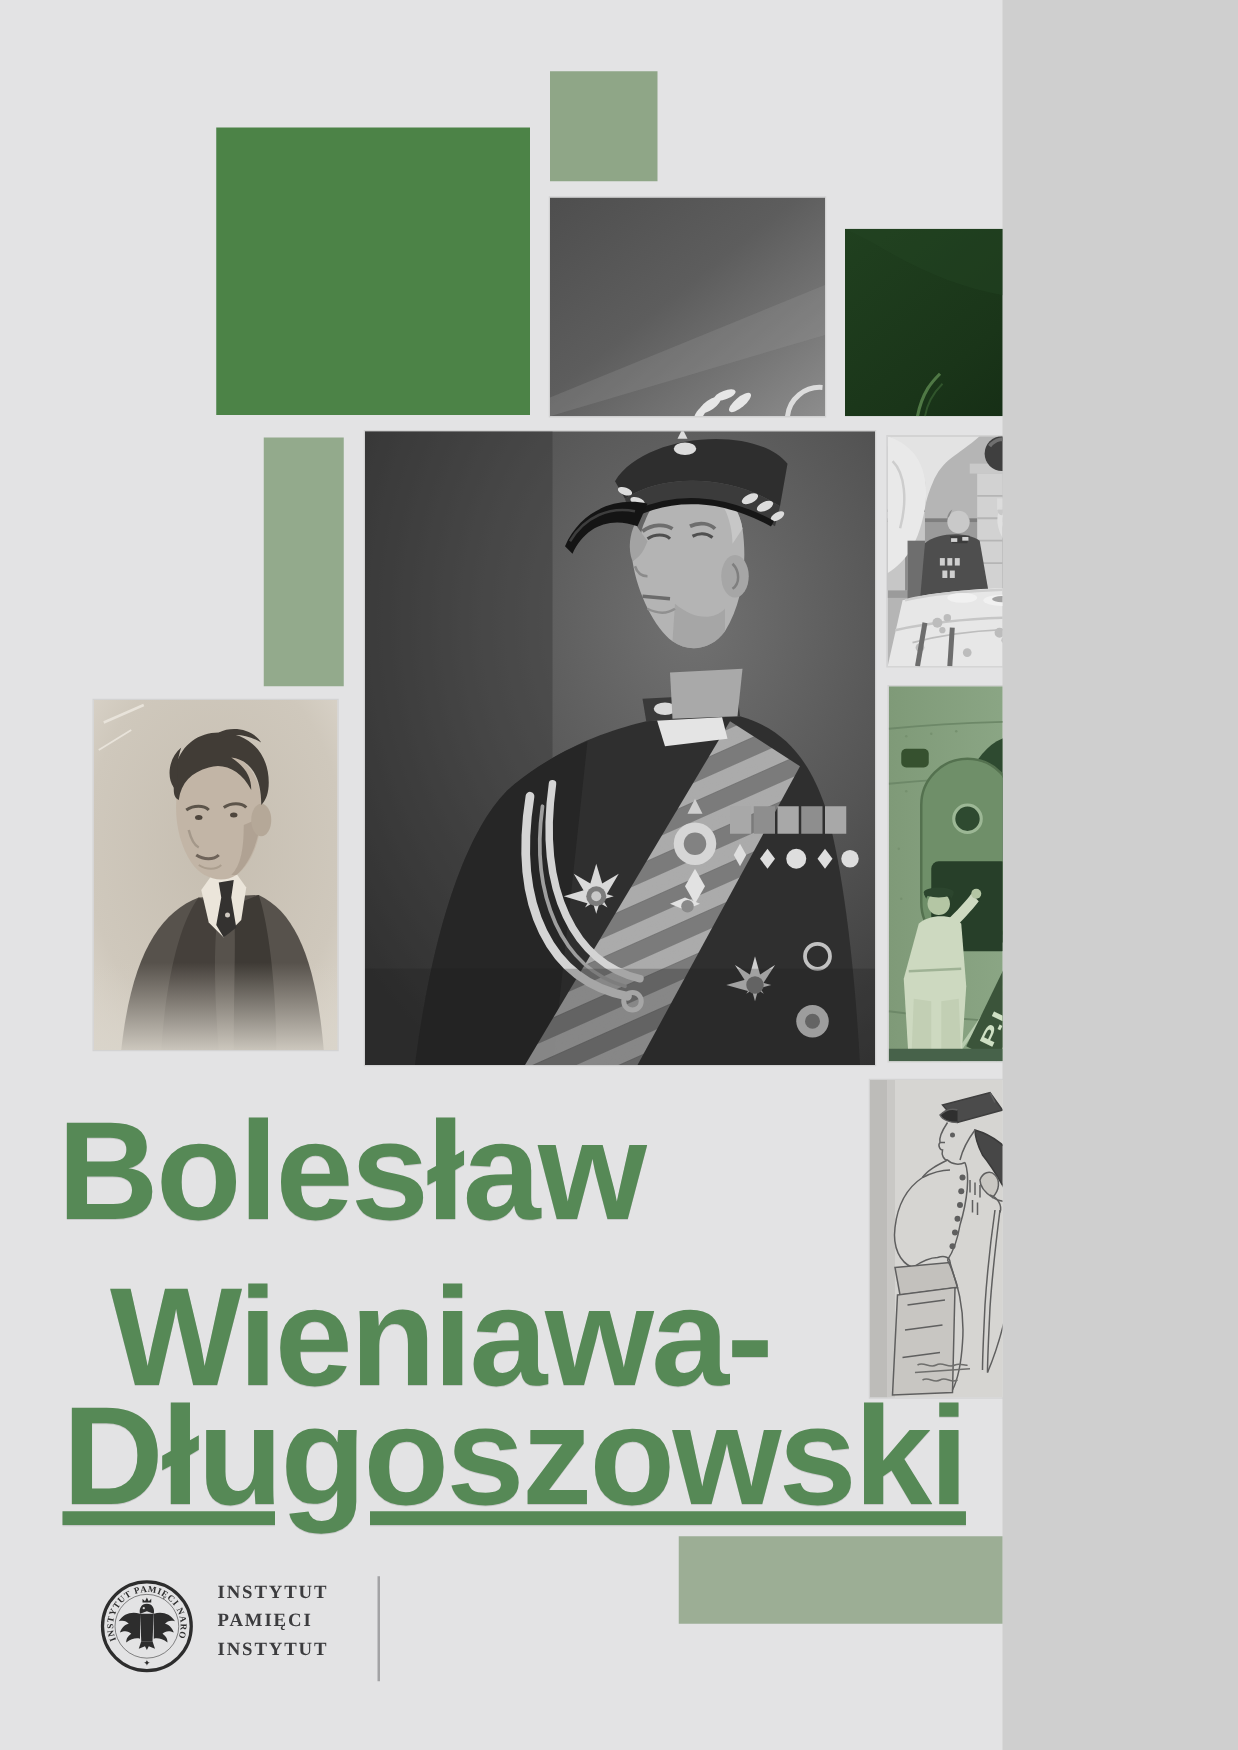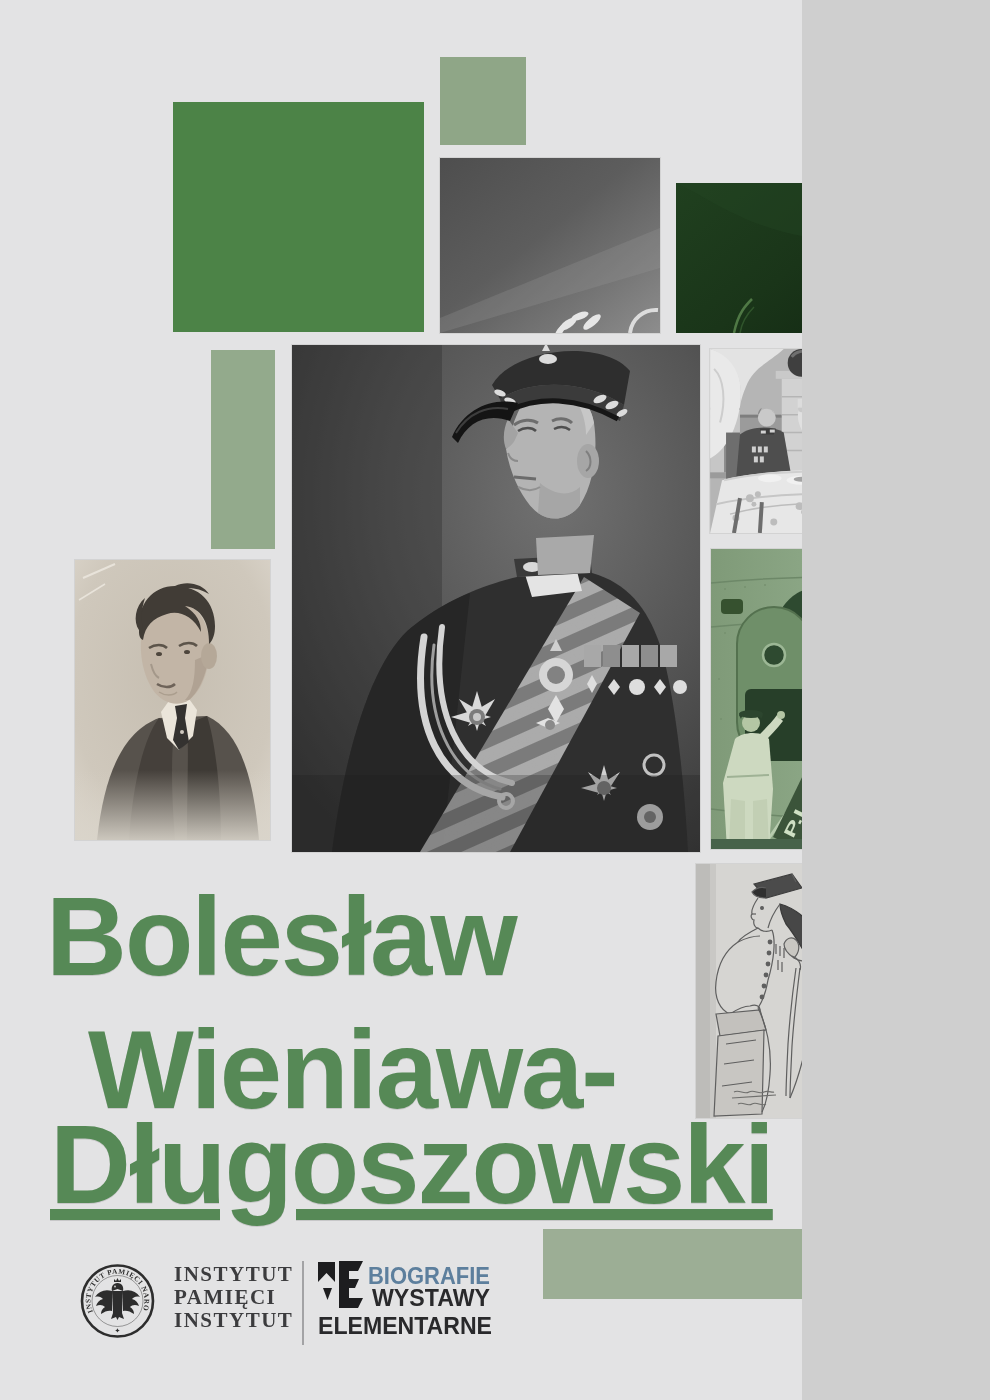--- a/index.html
+++ b/index.html
@@ -28,21 +28,21 @@
     line-height:112px;letter-spacing:-2px;white-space:nowrap;
     text-shadow:0 1px 0 rgba(0,0,0,.12);
   }
   .t1{left:46px;top:881px;}
   .t2{left:88px;top:994px;margin-top:20px;}
   .t3{left:50px;top:1109px;text-decoration:underline;}
   
   .seal{left:79px;top:1261px;width:77px;height:80px;}
   .ipn-text{
     left:174px;top:1263px;color:#3c3c3e;font-family:"Liberation Serif",serif;
-    font-size:21px;line-height:23px;letter-spacing:1.5px;font-weight:600;
+    font-size:15px;line-height:23px;letter-spacing:1.5px;font-weight:600;
   }
   .divider{left:302px;top:1261px;width:2px;height:84px;background:#a3a3a5;}
   .brand{left:306px;top:1252px;width:200px;height:95px;}
   svg{display:block;}
 </style>
 </head>
 <body>
 
 <div class="poster">
 
@@ -582,26 +582,14 @@
   </div>
 
   <div class="abs ipn-text">
     <div>INSTYTUT</div>
     <div>PAMIĘCI</div>
     <div>INSTYTUT</div>
   </div>
 
   <div class="abs divider"></div>
 
-  <div class="abs brand">
-    <svg width="200" height="95" viewBox="0 0 200 95">
-      <g fill="#1d1d1f">
-        <path d="M12,10 L29,10 L29,30 L20.5,21 L12,30 Z"></path>
-        <path d="M17,36 L26,36 L21.5,48 Z"></path>
-        <path d="M33,9 L57,9 L52,19 L43,19 L43,27 L53,27 L49,36 L43,36 L43,46 L57,46 L52,56 L33,56 Z"></path>
-      </g>
-      <text x="62" y="32" font-family="Liberation Sans, sans-serif" font-weight="bold" font-size="23" fill="#5d7f9d" textLength="122" lengthAdjust="spacingAndGlyphs">BIOGRAFIE</text>
-      <text x="66" y="54" font-family="Liberation Sans, sans-serif" font-weight="bold" font-size="23" fill="#29292b" textLength="118" lengthAdjust="spacingAndGlyphs">WYSTAWY</text>
-      <text x="12" y="82" font-family="Liberation Sans, sans-serif" font-weight="bold" font-size="24" fill="#29292b" textLength="174" lengthAdjust="spacingAndGlyphs">ELEMENTARNE</text>
-    </svg>
-  </div>
 
 </div>
 
 </body></html>

